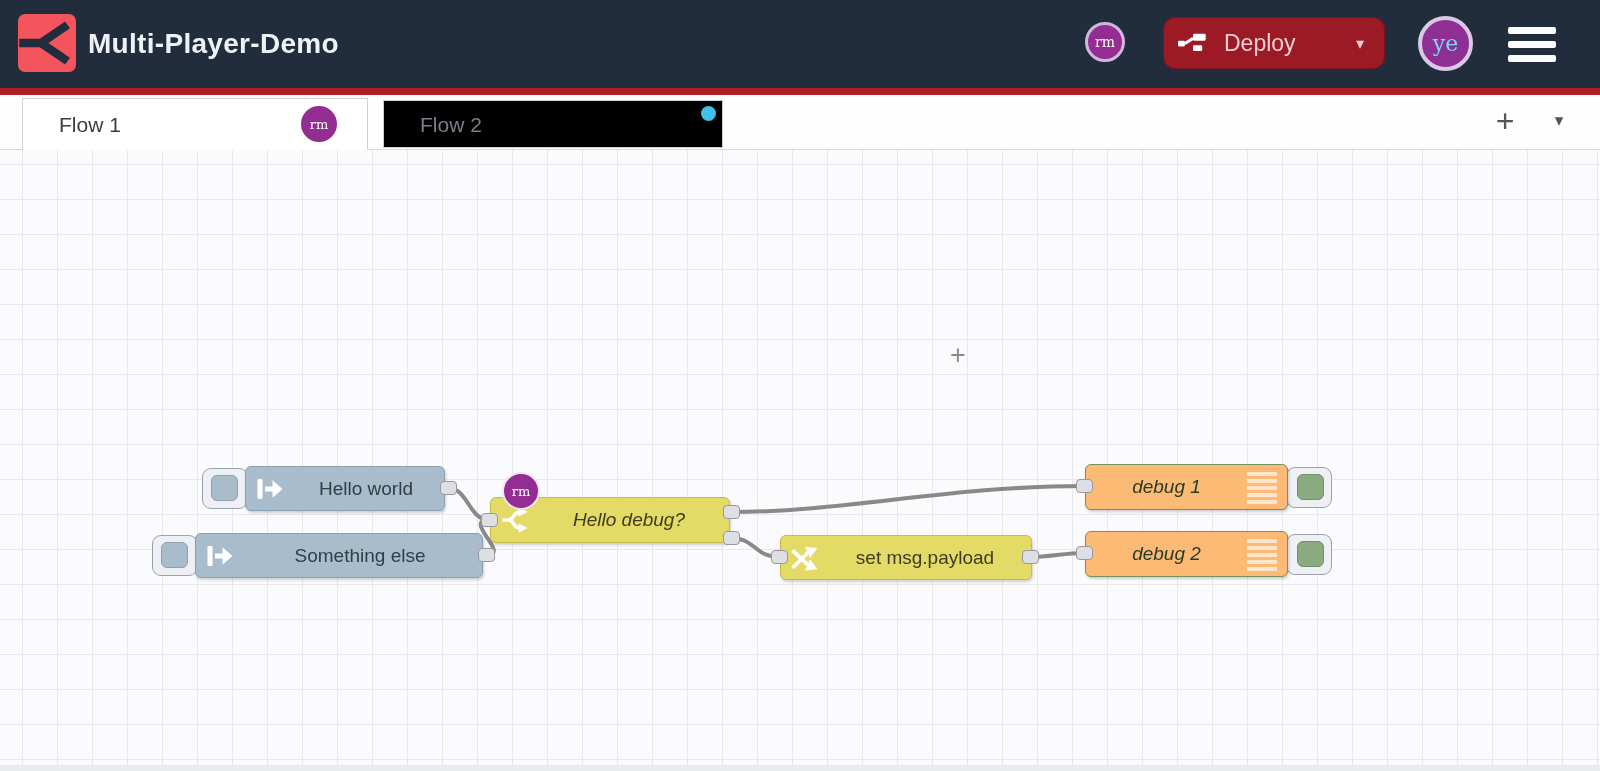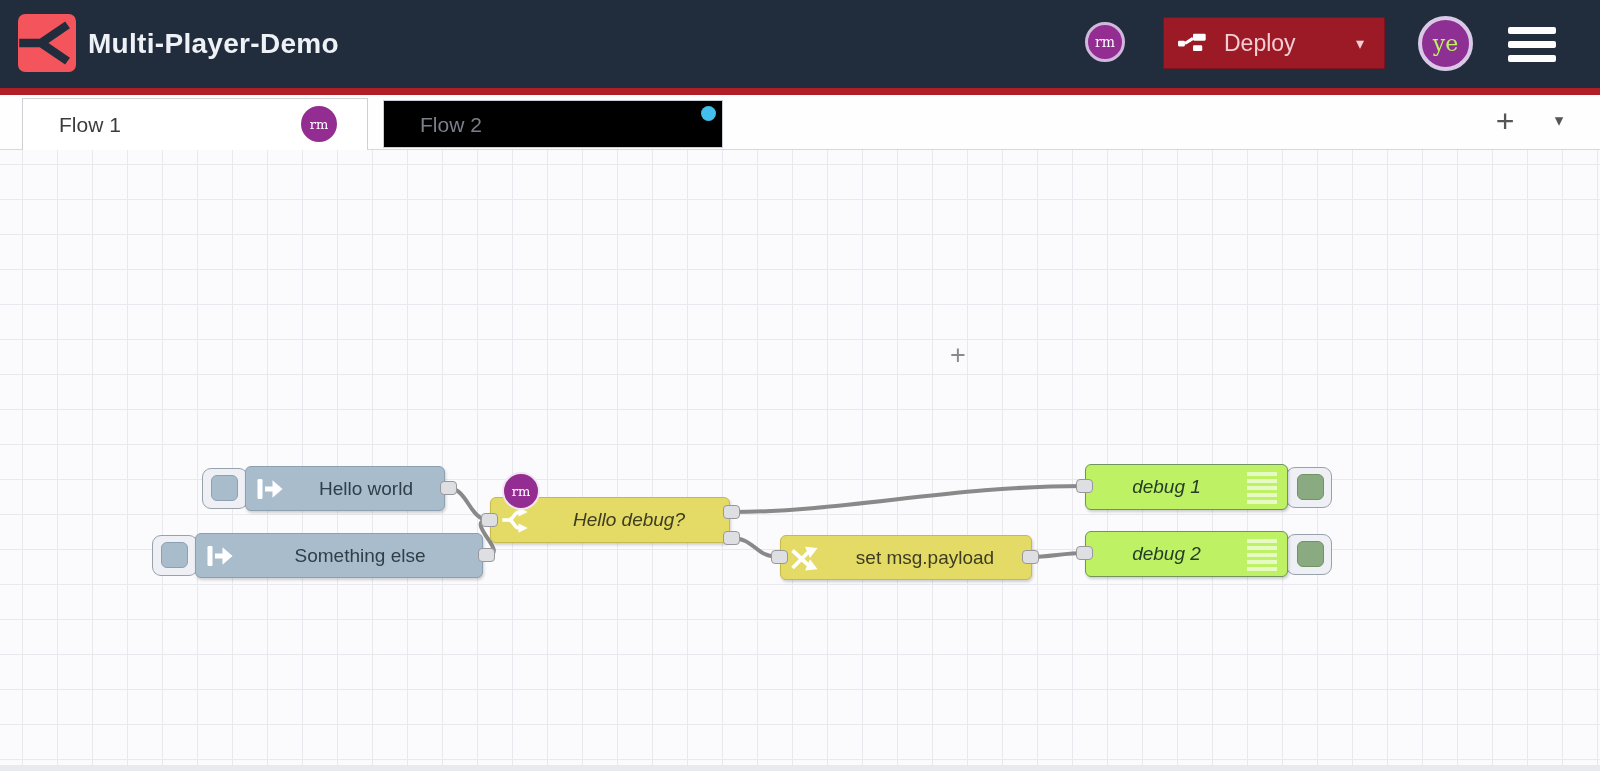--- a/index.html
+++ b/index.html
@@ -7,25 +7,25 @@
   #app { position:relative; width:1600px; height:771px; background:#fff; }
 
   
   .header { position:absolute; left:0; top:0; width:1600px; height:88px; background:#212d3d; display:flex; align-items:center; }
   .logo { position:absolute; left:18px; top:14px; width:58px; height:58px; cursor:pointer; }
   .title { position:absolute; left:88px; top:0; height:80px; line-height:88px; color:#eef2f6; font-size:28px; font-weight:700; letter-spacing:.3px; }
   .badge-rm-hdr { position:absolute; left:1085px; top:22px; width:40px; height:40px; border-radius:50%;
       background:#942d92; border:3px solid #cfb8dc; color:#fff; font-family:"DejaVu Serif", serif;
       font-size:14px; display:flex; align-items:center; justify-content:center; }
   .deploy-btn { position:absolute; left:1163px; top:17px; width:222px; height:52px; background:#9b1a26;
-      border:1px solid #7e121c; border-radius:1px; display:flex; align-items:center; padding:0 14px; cursor:pointer; }
+      border:1px solid #7e121c; border-radius:12px; display:flex; align-items:center; padding:0 14px; cursor:pointer; }
   .deploy-btn .dlabel { color:#f3ced4; font-size:23px; margin-left:16px; }
   .deploy-caret { margin-left:auto; color:#f3ced4; font-size:16px; padding:6px; cursor:pointer; }
   .avatar-ye { position:absolute; left:1418px; top:16px; width:55px; height:55px; border-radius:50%;
-      background:#8e2f93; border:4px solid #d9c9e6; color:#bef264; font-family:"DejaVu Serif", serif;
+      background:#8e2f93; border:4px solid #d9c9e6; color:#7dd3fc; font-family:"DejaVu Serif", serif;
       font-size:22px; display:flex; align-items:center; justify-content:center; cursor:pointer; }
   .menu-btn { position:absolute; left:1508px; top:25px; width:48px; height:40px; cursor:pointer; }
   .menu-btn .bar { position:absolute; left:0; width:48px; height:7px; background:#fdfdfd; border-radius:2px; }
   .menu-btn .b1{top:2px}.menu-btn .b2{top:16px}.menu-btn .b3{top:30px}
   .header-divider { position:absolute; left:0; top:88px; width:1600px; height:7px; background:#b01e28; }
 
   
   .tabbar { position:absolute; left:0; top:95px; width:1600px; height:55px; background:#fefefe; border-bottom:1px solid #d8d8de; }
   .tab { position:absolute; font-size:21px; cursor:pointer; }
   .tab-active { left:22px; top:3px; width:346px; height:52px; background:#fff; border:1px solid #cfcfd4; border-bottom:none; color:#3c3c3c; }
@@ -51,21 +51,21 @@
   .wires path { pointer-events:stroke; }
 
   
   .node { position:absolute; z-index:10; border-radius:6px; box-shadow:1px 2px 3px rgba(0,0,0,.18); cursor:pointer;padding-left:40px; }
   .node .nlabel { position:absolute; top:0; bottom:0; display:flex; align-items:center; justify-content:center;
       font-size:19px; font-weight:500; }
   .n-inject { background:#a8bccc; border:1.5px solid #8ba0b0; }
   .n-inject .nlabel { left:48px; right:6px; color:#2f3e48; }
   .n-yellow { background:#e4da66; border:1.5px solid #c4ba4e; }
   .n-yellow .nlabel { left:46px; right:8px; color:#3e3c22; }
-  .n-debug { background:#bef264; border:1.5px solid #71935f; }
+  .n-debug { background:#fdba74; border:1.5px solid #71935f; }
   .n-debug .nlabel { left:8px; right:48px; color:#263d26; }
   .italic { font-style:italic; }
   .node-icon { position:absolute; left:9px; top:7px; width:30px; height:30px; }
   .debug-stripes { position:absolute; right:10px; top:7px; width:30px; height:32px;
       background:repeating-linear-gradient(to bottom, rgba(255,255,255,.62) 0 4px, rgba(0,0,0,0) 4px 7px); }
   .side-btn { position:absolute; z-index:6; width:46px; height:41px; background:#eef0f5; border:1.5px solid #98a2ab;
       border-radius:9px; cursor:pointer; }
   .side-btn .inner { position:absolute; left:8px; top:6px; width:27px; height:26px; border-radius:6px; }
   .side-btn.right .inner { left:10px; }
   .inner-inject { background:#a8bccc; border:1px solid #8ba0b0; }

